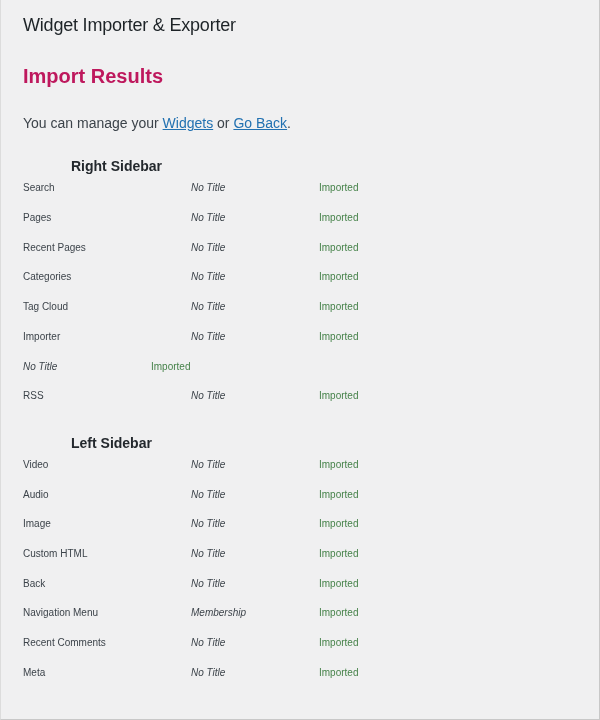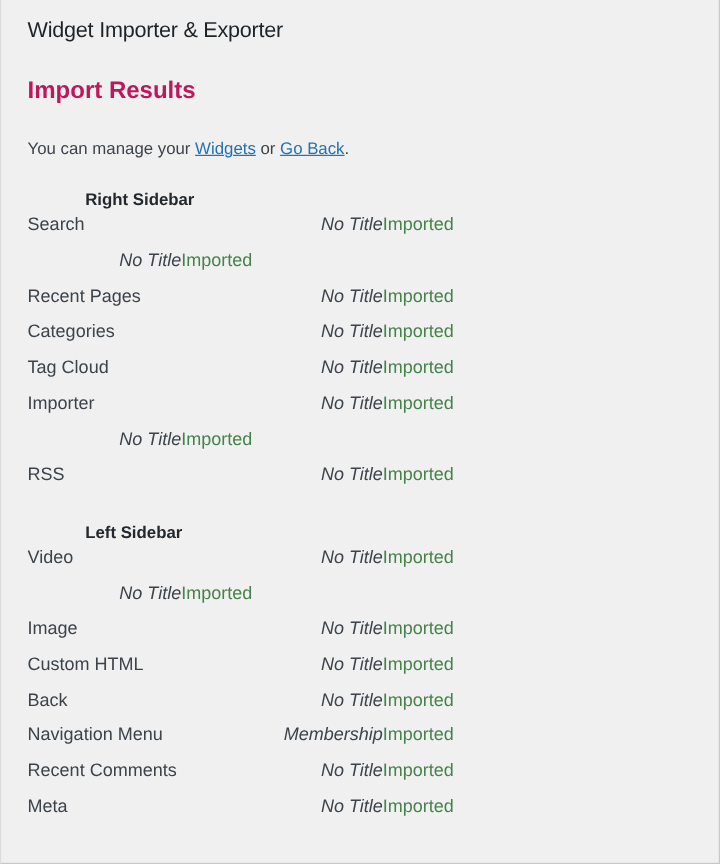--- a/index.html
+++ b/index.html
@@ -75,21 +75,21 @@
     padding-top: 25px;
     padding-bottom: 0;
     margin-left: 48px;
   }
 
   .row {
     display: flex;
     align-items: baseline;
     height: 29.7px;
     line-height: 29.7px;
-    font-size: 15px;
+    font-size: 10px;
   }
 
   .group .row:first-of-type {
     margin-top: 10px;
   }
 
   .col-name {
     width: 168px;
     flex: 0 0 168px;
     color: #3c434a;
@@ -97,21 +97,20 @@
     overflow: hidden;
   }
 
   .col-title {
     width: 128px;
     flex: 0 0 128px;
     font-style: italic;
     color: #3c434a;
     white-space: nowrap;
     overflow: hidden;
-    text-align: right;
   }
 
   .col-status {
     flex: 1 1 auto;
     color: #46824a;
     white-space: nowrap;
     overflow: hidden;
   }
 </style>
 </head>
@@ -127,20 +126,21 @@
 
   <div class="results" id="results-root">
       <div class="group">
         <div class="group-heading">Right Sidebar</div>
         <div class="row">
           <div class="col-name">Search</div>
           <div class="col-title">No Title</div>
           <div class="col-status">Imported</div>
         </div>
         <div class="row">
+          <div class="col-name">Pages</div>
           <div class="col-title">No Title</div>
           <div class="col-status">Imported</div>
         </div>
         <div class="row">
           <div class="col-name">Recent Pages</div>
           <div class="col-title">No Title</div>
           <div class="col-status">Imported</div>
         </div>
         <div class="row">
           <div class="col-name">Categories</div>
@@ -168,20 +168,21 @@
         </div>
       </div>
       <div class="group">
         <div class="group-heading">Left Sidebar</div>
         <div class="row">
           <div class="col-name">Video</div>
           <div class="col-title">No Title</div>
           <div class="col-status">Imported</div>
         </div>
         <div class="row">
+          <div class="col-name">Audio</div>
           <div class="col-title">No Title</div>
           <div class="col-status">Imported</div>
         </div>
         <div class="row">
           <div class="col-name">Image</div>
           <div class="col-title">No Title</div>
           <div class="col-status">Imported</div>
         </div>
         <div class="row">
           <div class="col-name">Custom HTML</div>

